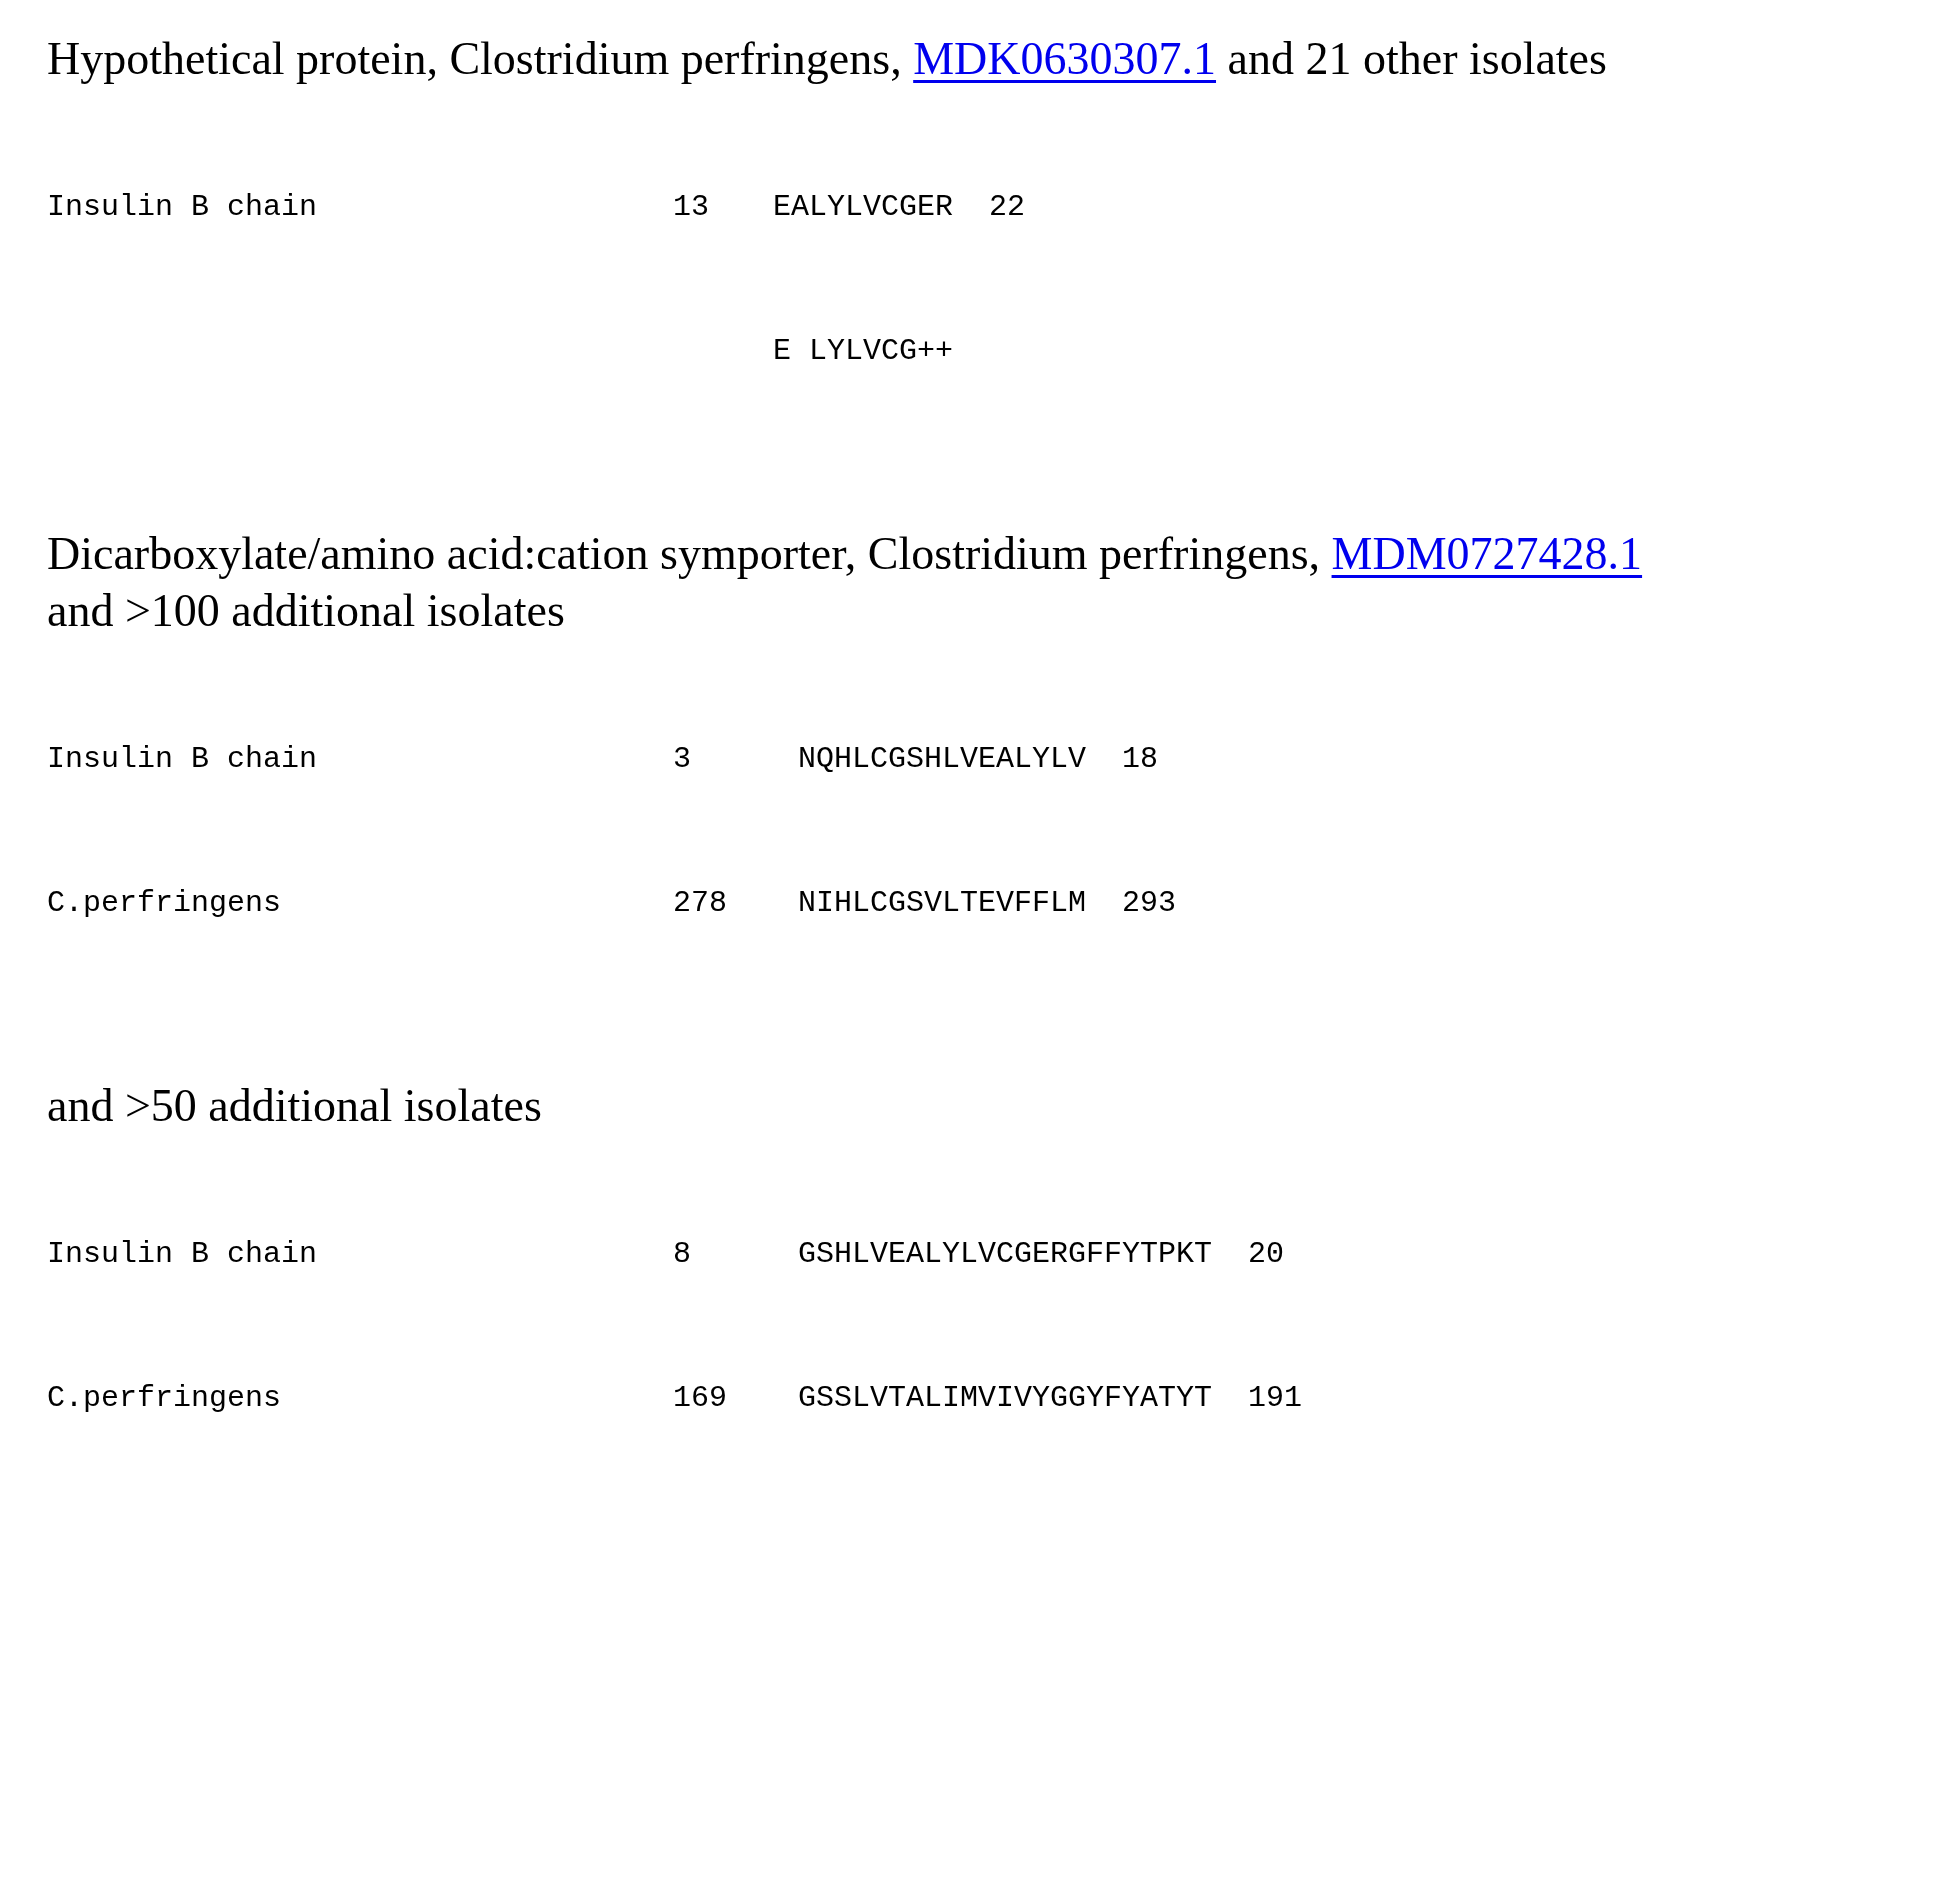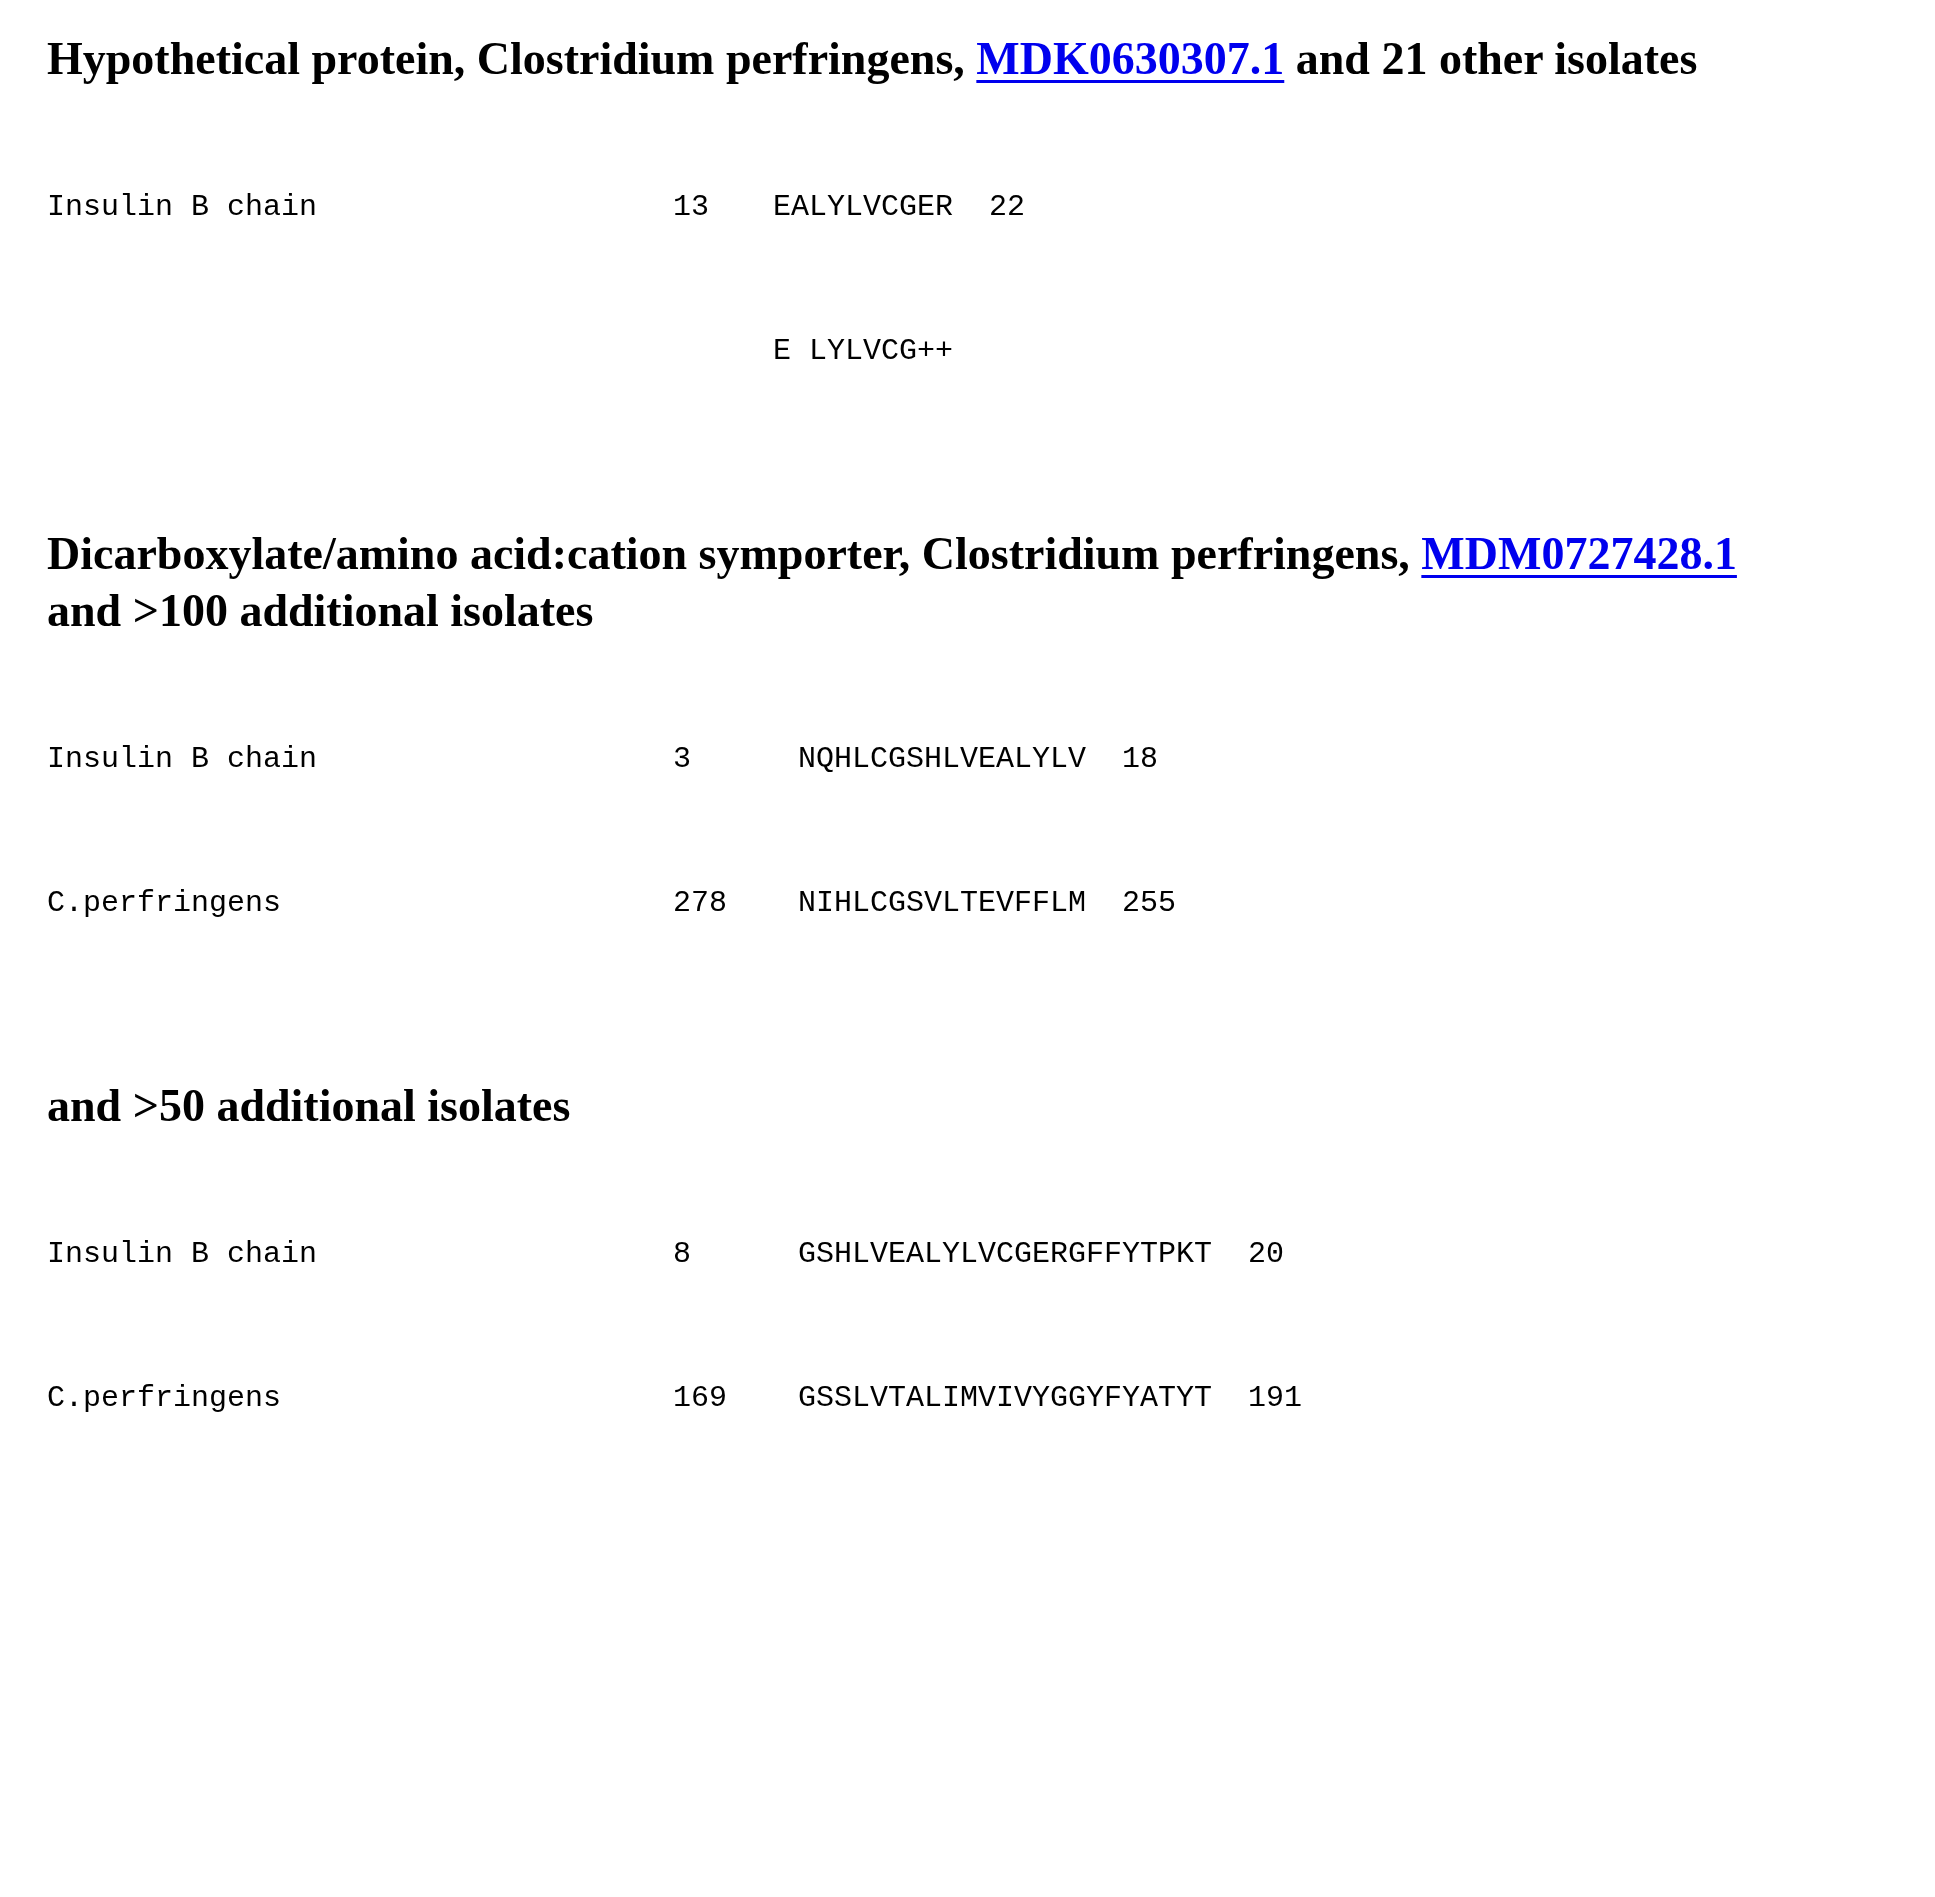--- a/index.html
+++ b/index.html
@@ -6,21 +6,20 @@
   body { width: 1936px; height: 1897px; position: relative; overflow: hidden; }
   .page { position: absolute; left: 47px; top: 30px; right: 0; }
   .block { margin: 0 0 54px 0; }
   .heading {
     font-family: "Liberation Serif", "DejaVu Serif", serif;
     font-size: 46px;
     line-height: 57px;
     color: #000000;
     margin: 0;
     white-space: nowrap;
-    font-weight: bold;
   }
   .heading a { color: #0000ee; text-decoration: underline; text-decoration-thickness: 2.5px; text-underline-offset: 6px; }
   .aln {
     font-family: "Liberation Mono", "DejaVu Sans Mono", monospace;
     font-size: 30px;
     line-height: 48px;
     color: #000000;
     margin: 0;
     white-space: pre;
     letter-spacing: 0;
@@ -44,21 +43,21 @@
       <span class="row"><span class="c-label">Insulin B chain</span><span class="c-start w4">13</span><span class="c-seq">EALYLVCGER</span><span class="c-gap">  </span><span>22</span></span>
       <span class="row"><span class="c-label"></span><span class="c-start w4"></span><span class="c-seq">E LYLVCG++</span></span>
     </div>
   </div>
 
   <div class="block">
     <p class="heading"><span>Dicarboxylate/amino acid:cation symporter, Clostridium perfringens, </span><a href="#">MDM0727428.1</a><span></span></p>
     <p class="heading">and &gt;100 additional isolates</p>
     <div class="aln">
       <span class="row"><span class="c-label">Insulin B chain</span><span class="c-start w5">3</span><span class="c-seq">NQHLCGSHLVEALYLV</span><span class="c-gap">  </span><span>18</span></span>
-      <span class="row"><span class="c-label">C.perfringens</span><span class="c-start w5">278</span><span class="c-seq">NIHLCGSVLTEVFFLM</span><span class="c-gap">  </span><span>255</span></span>
+      <span class="row"><span class="c-label">C.perfringens</span><span class="c-start w5">278</span><span class="c-seq">NIHLCGSVLTEVFFLM</span><span class="c-gap">  </span><span>293</span></span>
     </div>
   </div>
 
   <div class="block">
     <p class="heading">and &gt;50 additional isolates</p>
     <div class="aln">
       <span class="row"><span class="c-label">Insulin B chain</span><span class="c-start w5">8</span><span class="c-seq">GSHLVEALYLVCGERGFFYTPKT</span><span class="c-gap">  </span><span>20</span></span>
       <span class="row"><span class="c-label">C.perfringens</span><span class="c-start w5">169</span><span class="c-seq">GSSLVTALIMVIVYGGYFYATYT</span><span class="c-gap">  </span><span>191</span></span>
     </div>
   </div>

